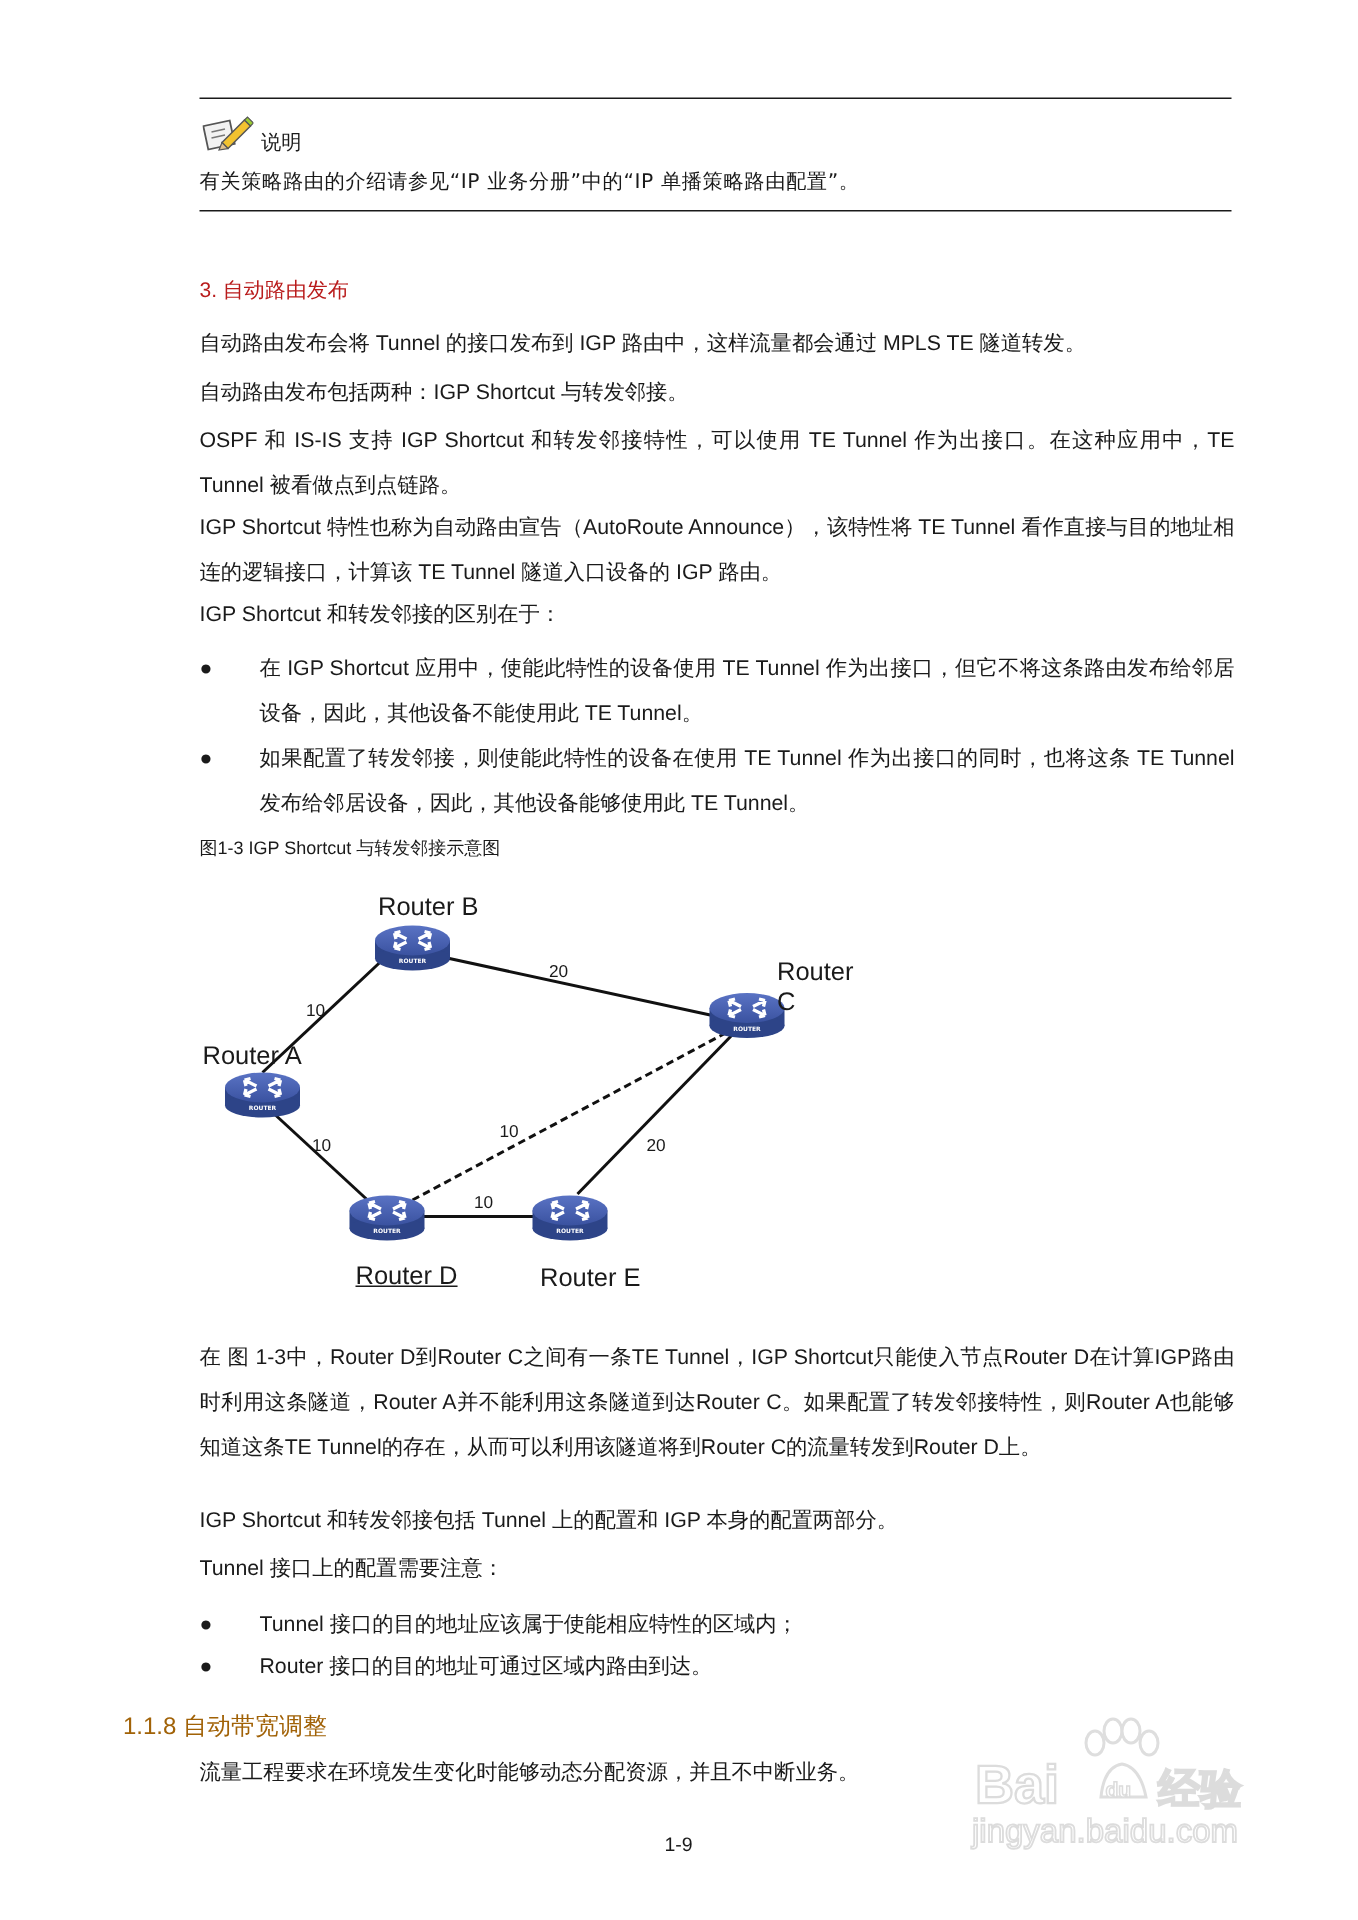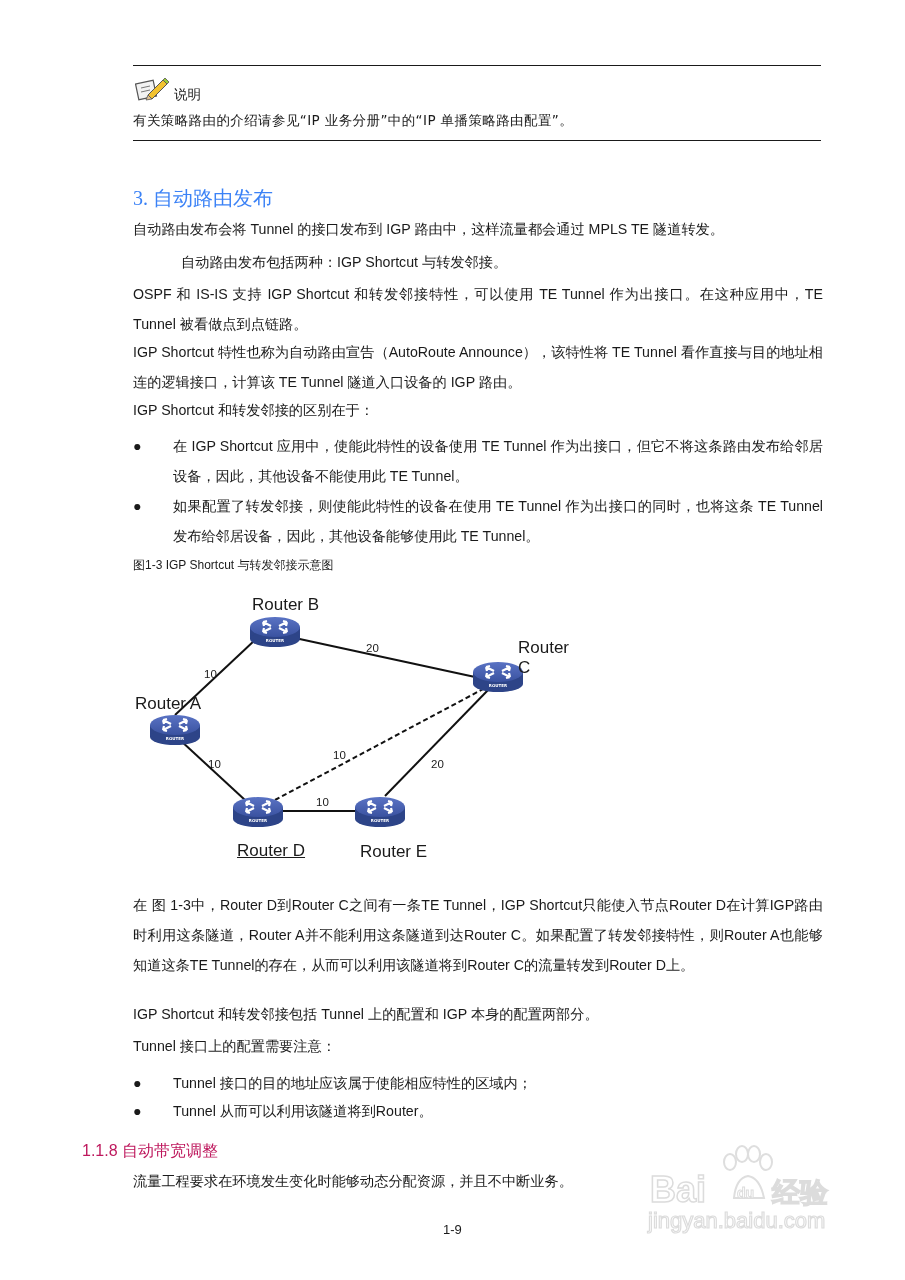--- a/index.html
+++ b/index.html
@@ -2,29 +2,29 @@
 <html><head>
 <meta charset="utf-8">
 <style>
   html, body { margin:0; padding:0; background:#ffffff; }
   body { width:905px; height:1280px; position:relative; overflow:hidden;
          font-family:"DejaVu Sans", sans-serif; color:#1a1a1a; }
   .abs { position:absolute; }
   .rule { position:absolute; left:133px; width:688px; height:0; border-top:1.6px solid #1a1a1a; }
   .note-title { font-size:13.5px; }
   .note-text { font-size:13.5px; letter-spacing:0.4px; }
-  .h3 { color:#3b82f6; font-size:20px; font-family:Liberation Serif, serif; }
+  .h3 { color:#b91c1c; font-size:14px; font-family:Liberation Sans, sans-serif; }
   .p { position:absolute; left:133px; width:690px; font-size:14.2px; line-height:30px;
        font-family:"Liberation Sans", sans-serif; text-align:justify; }
   .bullet { position:absolute; left:133px; width:690px; font-size:14.2px; line-height:30px;
             font-family:"Liberation Sans", sans-serif; }
   .bullet .dot { position:absolute; left:0; top:0; }
   .bullet .txt { margin-left:40px; display:block; text-align:justify; }
   .caption { font-size:12px; font-family:"Liberation Sans", sans-serif; }
-  .h2 { color:#be185d; font-size:16px; font-family:"Liberation Sans", sans-serif; }
+  .h2 { color:#a16207; font-size:16px; font-family:"Liberation Sans", sans-serif; }
   .router-label { position:absolute; font-size:17px; font-family:"Liberation Sans", sans-serif; }
   .link-label { position:absolute; font-size:11.5px; font-family:"Liberation Sans", sans-serif; }
   .pagenum { font-size:13px; font-family:"Liberation Sans", sans-serif; }
 </style>
 </head>
 <body>
 
 <div class="rule" style="top:65px;"></div>
 <div class="abs" style="left:135px; top:76px; width:34px; height:26px;">
   <svg width="34" height="26" viewBox="0 0 34 26">
@@ -36,21 +36,21 @@
     <polygon points="28,4 30,2 34,6 32,8" fill="#9acd32" stroke="#555" stroke-width="0.8"></polygon>
   </svg>
 </div>
 <div class="abs note-title" style="left:174px; top:86px;">说明</div>
 <div class="abs note-text" style="left:133px; top:112px;">有关策略路由的介绍请参见“IP 业务分册”中的“IP 单播策略路由配置”。</div>
 <div class="rule" style="top:140px;"></div>
 
 <div class="abs h3" style="left:133px; top:185px;">3. 自动路由发布</div>
 
 <div class="p" style="top:214px;">自动路由发布会将 Tunnel 的接口发布到 IGP 路由中，这样流量都会通过 MPLS TE 隧道转发。</div>
-<div class="p" style="top:247px;margin-left:48px;">自动路由发布包括两种：IGP Shortcut 与转发邻接。</div>
+<div class="p" style="top:247px;">自动路由发布包括两种：IGP Shortcut 与转发邻接。</div>
 <div class="p" style="top:279px;">OSPF 和 IS-IS 支持 IGP Shortcut 和转发邻接特性，可以使用 TE Tunnel 作为出接口。在这种应用中，TE Tunnel 被看做点到点链路。</div>
 <div class="p" style="top:337px;">IGP Shortcut 特性也称为自动路由宣告（AutoRoute Announce），该特性将 TE Tunnel 看作直接与目的地址相连的逻辑接口，计算该 TE Tunnel 隧道入口设备的 IGP 路由。</div>
 <div class="p" style="top:395px;">IGP Shortcut 和转发邻接的区别在于：</div>
 
 <div class="bullet" style="top:431px;">
   <span class="dot">●</span>
   <span class="txt">在 IGP Shortcut 应用中，使能此特性的设备使用 TE Tunnel 作为出接口，但它不将这条路由发布给邻居设备，因此，其他设备不能使用此 TE Tunnel。</span>
 </div>
 <div class="bullet" style="top:491px;">
   <span class="dot">●</span>
@@ -106,21 +106,21 @@
 <div class="p" style="top:890px;">在 图 1-3中，Router D到Router C之间有一条TE Tunnel，IGP Shortcut只能使入节点Router D在计算IGP路由时利用这条隧道，Router A并不能利用这条隧道到达Router C。如果配置了转发邻接特性，则Router A也能够知道这条TE Tunnel的存在，从而可以利用该隧道将到Router C的流量转发到Router D上。</div>
 <div class="p" style="top:999px;">IGP Shortcut 和转发邻接包括 Tunnel 上的配置和 IGP 本身的配置两部分。</div>
 <div class="p" style="top:1031px;">Tunnel 接口上的配置需要注意：</div>
 
 <div class="bullet" style="top:1068px;">
   <span class="dot">●</span>
   <span class="txt">Tunnel 接口的目的地址应该属于使能相应特性的区域内；</span>
 </div>
 <div class="bullet" style="top:1096px;">
   <span class="dot">●</span>
-  <span class="txt">Tunnel 从而可以利用该隧道将到Router。</span>
+  <span class="txt">Router 接口的目的地址可通过区域内路由到达。</span>
 </div>
 
 <div class="abs h2" style="left:82px; top:1141px;">1.1.8  自动带宽调整</div>
 <div class="abs" style="left:133px; top:1172px; font-size:14.2px; font-family:'Liberation Sans', sans-serif;">流量工程要求在环境发生变化时能够动态分配资源，并且不中断业务。</div>
 
 <div class="abs pagenum" style="left:443px; top:1222px;">1-9</div>
 
 <div class="abs" style="left:640px; top:1140px; width:220px; height:100px;">
   <svg width="220" height="100" viewBox="0 0 220 100">
     <g fill="#ffffff" stroke="#dedede" stroke-width="2">

